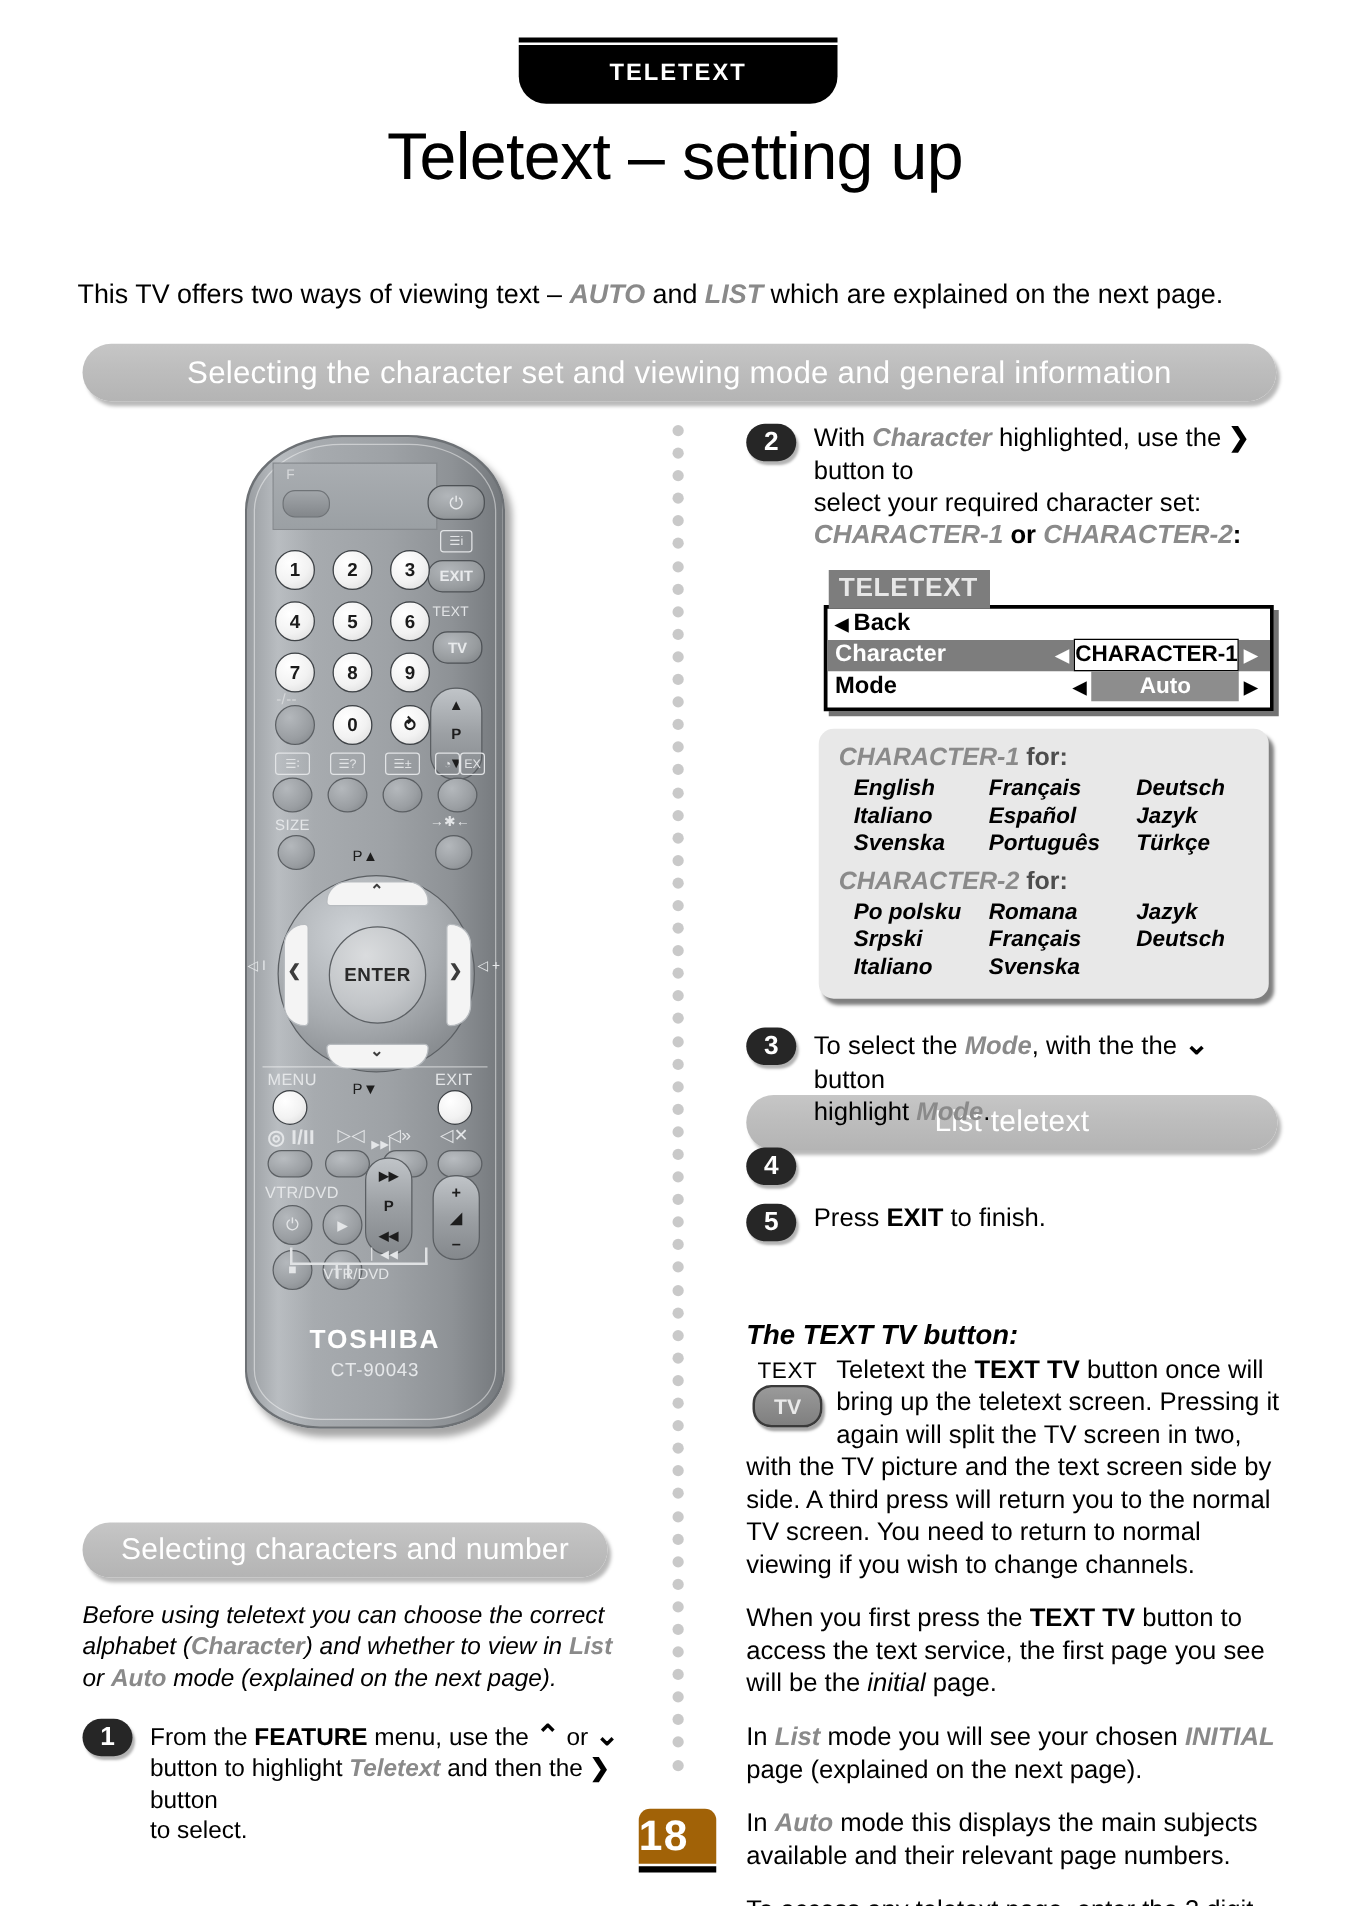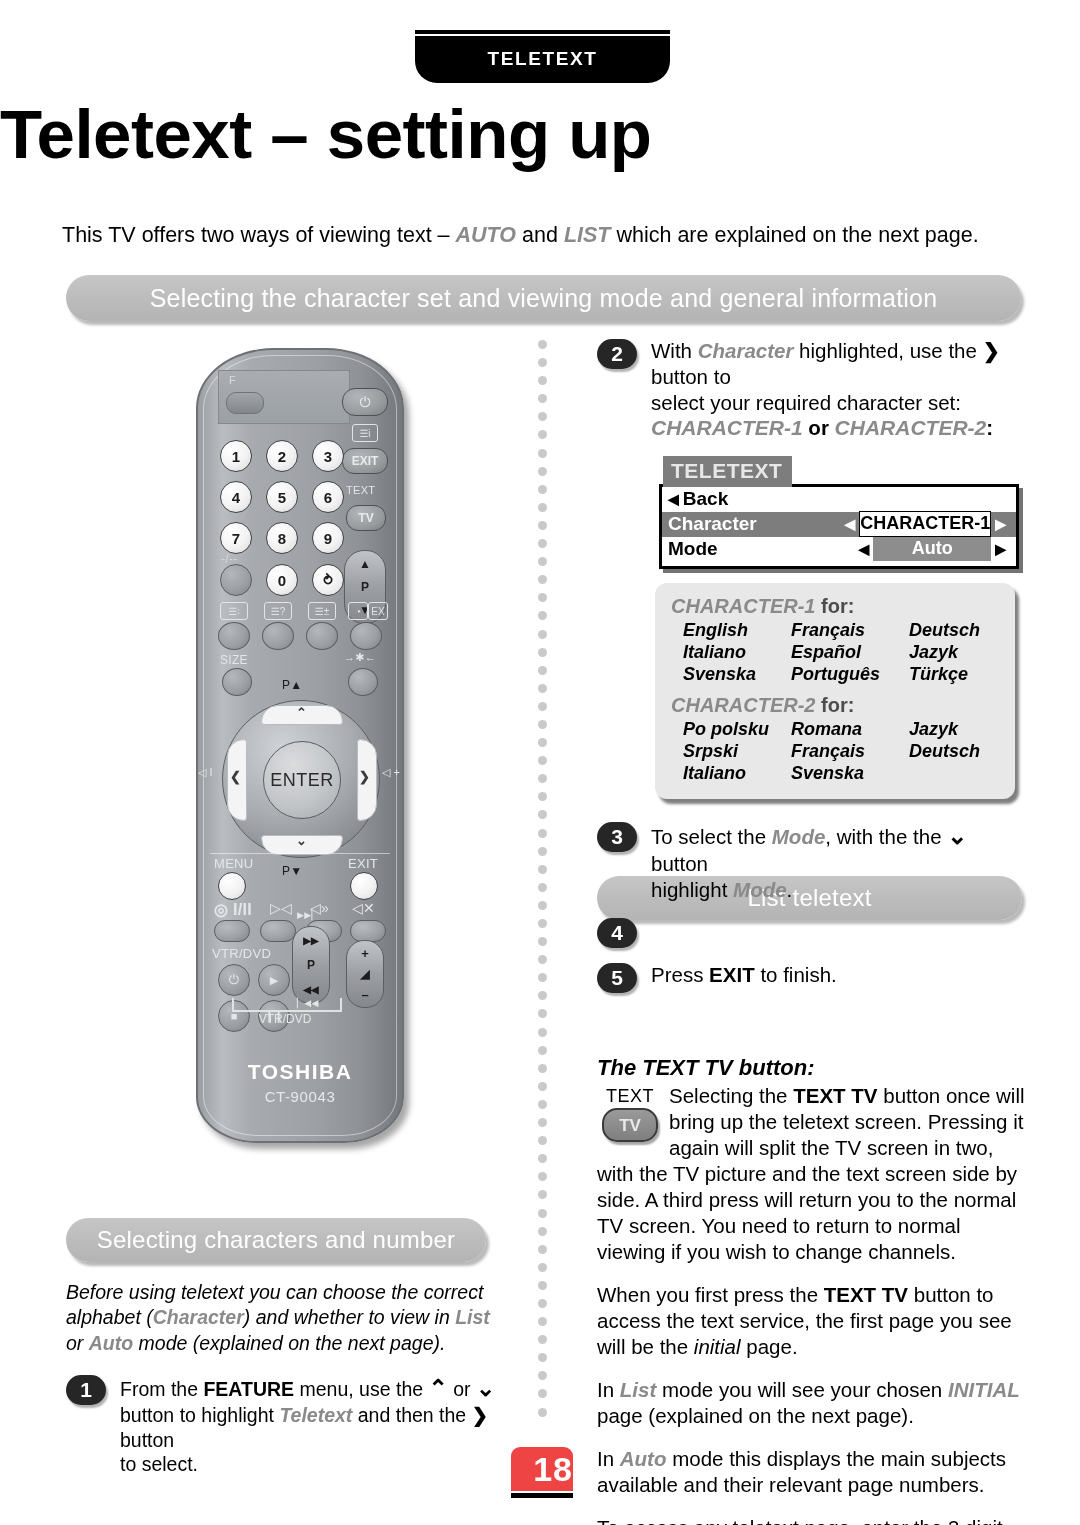--- a/index.html
+++ b/index.html
@@ -32,23 +32,23 @@
     text-align: center;
     font-size: 19px;
     font-weight: bold;
     letter-spacing: 1.6px;
     padding: 12px 0 13px 0;
   }
   .page-title {
     position: absolute;
     left: 0; top: 95px;
     width: 1080px;
-    text-align: left;
-    font-size: 69px;
-    font-weight: bold;
+    text-align: center;
+    font-size: 53px;
+    font-weight: normal;
     letter-spacing: -0.5px;
   }
 
   
   .intro {
     position: absolute;
     left: 62px; top: 222px;
     width: 960px;
     font-size: 21.5px;
     line-height: 1.3;
@@ -219,23 +219,23 @@
   .lcol-bottom .pre {
     font-size: 19.5px;
     font-style: italic;
     line-height: 1.3;
     margin-bottom: 18px;
   }
 
   
   .pagenum-wrap { position: absolute; left: 511px; top: 1447px; width: 62px; }
   .pagenum {
-    background: #ef4444; color: #fff;
+    background: #a16207; color: #fff;
     border-radius: 9px 9px 0 0;
-    text-align: right;
+    text-align: left;
     font-size: 34px; font-weight: bold;
     padding: 3px 0 2px 0;
     letter-spacing: 1px;
   }
   .pagenum-rule { height: 5px; background: #000; margin-top: 2px; }
 
   
   .remote {
     position: absolute;
     left: 196px; top: 348px;
@@ -335,21 +335,21 @@
     position: absolute;
     background: #f4f4f4;
     border: 1px solid #b7bbbf;
   }
   .nav-ctr {
     position:absolute; left: 40px; top: 40px; width: 76px; height: 76px;
     border-radius: 50%;
     background: radial-gradient(circle at 38% 30%, #dadcde 0%, #c3c6c9 55%, #a5a9ad 100%);
     border: 1.5px solid #5b5f63;
     display:flex;align-items:center;justify-content:center;
-    font-size: 18px; font-weight: normal; color:#2a2a2a;
+    font-size: 15px; font-weight: bold; color:#2a2a2a;
     letter-spacing: 0.5px;
   }
   .nav-arrow { position:absolute; color:#3c3c3c; font-size:13px; font-weight:bold; }
   .sep-line {
     left: 14px; top: 505px; width: 180px; height: 1px;
     background: rgba(255,255,255,0.5);
   }
   .toshiba {
     left: 0; top: 712px; width: 208px;
     text-align: center;
@@ -667,21 +667,21 @@
   </div>
 
   <div style="margin-top:62px;">
     <div class="sec-head">The TEXT TV button:</div>
 
     <div class="ttv-para">
       <div class="ttv-icon">
         <div class="lab">TEXT</div>
         <div class="btn">TV</div>
       </div>
-      <span>Selecting the </span><span class="bold">TEXT TV</span><span> button once will bring up the teletext screen. Pressing it again will split the TV screen in two, with the TV picture and the text screen side by side. A third press will return you to the normal TV screen. You need to return to normal viewing if you wish to change channels.</span>
+      <span>Teletext the </span><span class="bold">TEXT TV</span><span> button once will bring up the teletext screen. Pressing it again will split the TV screen in two, with the TV picture and the text screen side by side. A third press will return you to the normal TV screen. You need to return to normal viewing if you wish to change channels.</span>
     </div>
 
     <div class="para">
       <span>When you first press the </span><span class="bold">TEXT TV</span><span> button to access the text service, the first page you see will be the </span><span class="ital">initial</span><span> page.</span>
     </div>
 
     <div class="para">
       <span>In </span><span class="ital-grey">List</span><span> mode you will see your chosen </span><span class="ital-grey">INITIAL</span><span> page (explained on the next page).</span>
     </div>
 

